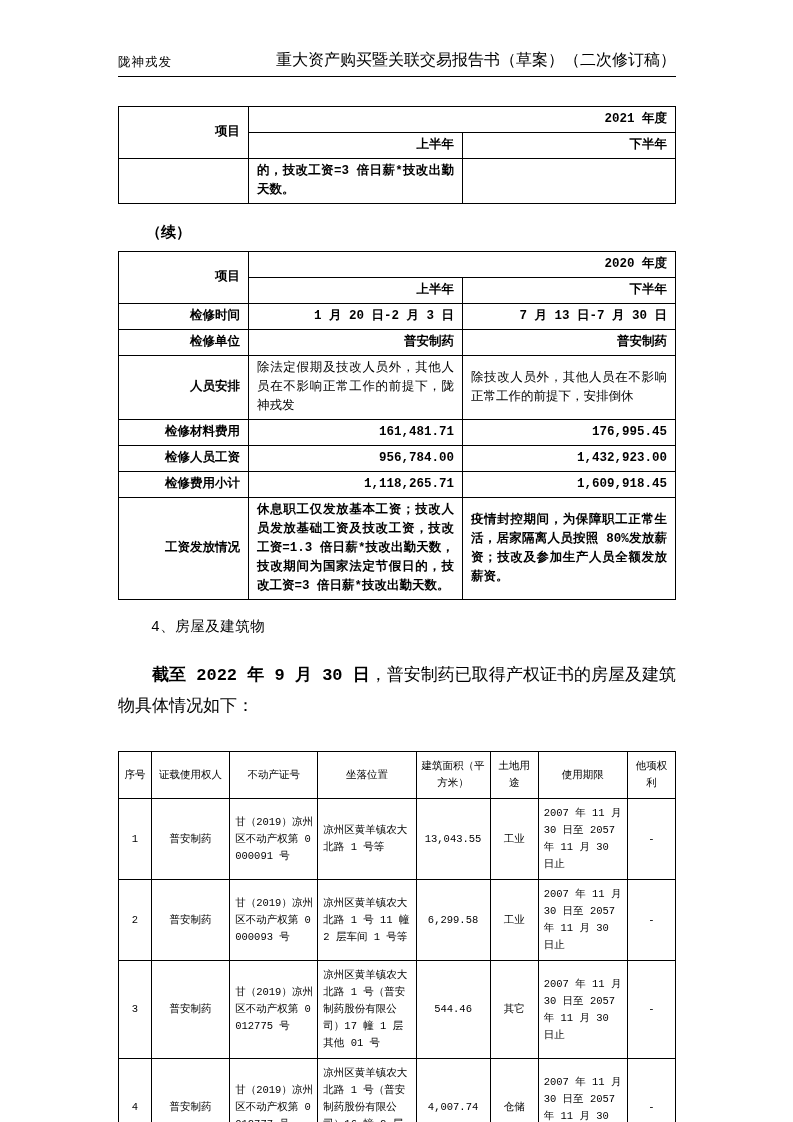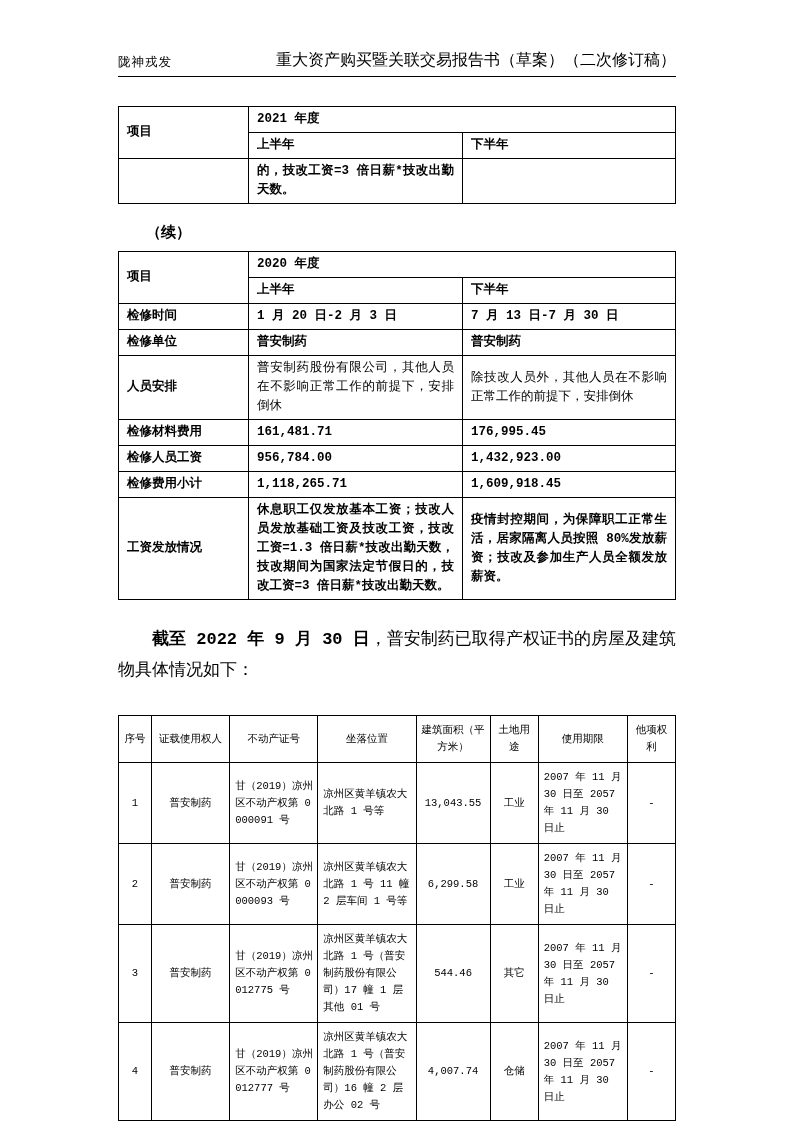--- a/index.html
+++ b/index.html
@@ -35,21 +35,21 @@
     border: 1.5px solid #000;
     table-layout: fixed;
   }
   table.t td {
     border: 1px solid #000;
     font-size: 12.5px;
     line-height: 19px;
     padding: 3px 8px;
     vertical-align: middle;
   }
-  .c { text-align: left; margin-top: 36px; }
+  .c { text-align: right; margin-top: 36px; }
   .l { text-align: justify; text-align-last: left; }
   .b { font-weight: bold; }
   .t1 { margin-top: 29px; }
   .t2 { margin-top: 9px; }
 
   .cont-label {
     margin-top: 19px;
     padding-left: 28px;
     font-weight: bold;
     font-size: 15px;
@@ -153,21 +153,21 @@
         <td class="c b">1 月 20 日-2 月 3 日</td>
         <td class="c b">7 月 13 日-7 月 30 日</td>
       </tr>
       <tr style="height:23px">
         <td class="c b">检修单位</td>
         <td class="c b">普安制药</td>
         <td class="c b">普安制药</td>
       </tr>
       <tr style="height:53px">
         <td class="c b">人员安排</td>
-        <td class="l">普安制药股份有限公司，其他人员在不影响正常工作的前提下，安排倒休</td>
+        <td class="l">除法定假期及技改人员外，其他人员在不影响正常工作的前提下，陇神戎发</td>
         <td class="l">除技改人员外，其他人员在不影响正常工作的前提下，安排倒休</td>
       </tr>
       <tr style="height:23px">
         <td class="c b">检修材料费用</td>
         <td class="c b">161,481.71</td>
         <td class="c b">176,995.45</td>
       </tr>
       <tr style="height:23px">
         <td class="c b">检修人员工资</td>
         <td class="c b">956,784.00</td>
@@ -179,20 +179,21 @@
         <td class="c b">1,609,918.45</td>
       </tr>
       <tr style="height:96px">
         <td class="c b">工资发放情况</td>
         <td class="l b">休息职工仅发放基本工资；技改人员发放基础工资及技改工资，技改工资=1.3 倍日薪*技改出勤天数，技改期间为国家法定节假日的，技改工资=3 倍日薪*技改出勤天数。</td>
         <td class="l b">疫情封控期间，为保障职工正常生活，居家隔离人员按照 80%发放薪资；技改及参加生产人员全额发放薪资。</td>
       </tr>
     </tbody>
       </table>
 
+    <div class="sec-heading">4、房屋及建筑物</div>
     <p class="intro"><b>截至 2022 年 9 月 30 日</b><span>，普安制药已取得产权证书的房屋及建筑物具体情况如下：</span></p>
 
     <table class="t3">
       <colgroup>
         <col style="width:33px">
           <col style="width:78px">
           <col style="width:88px">
           <col style="width:98px">
         <col style="width:74px">
           <col style="width:48px">

